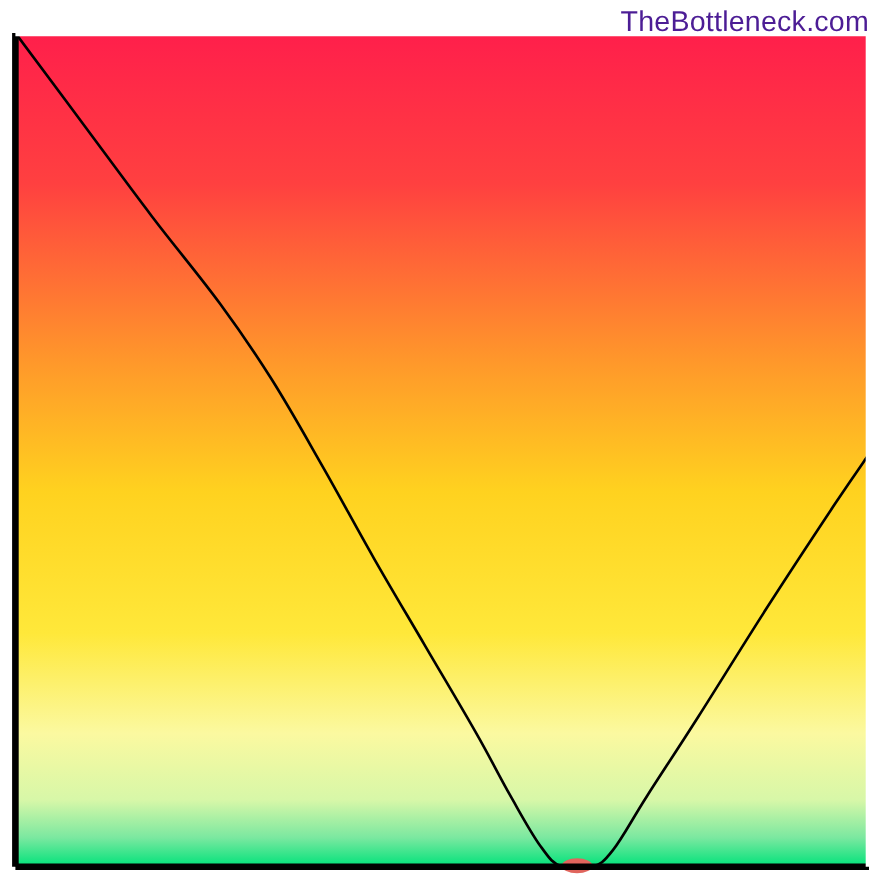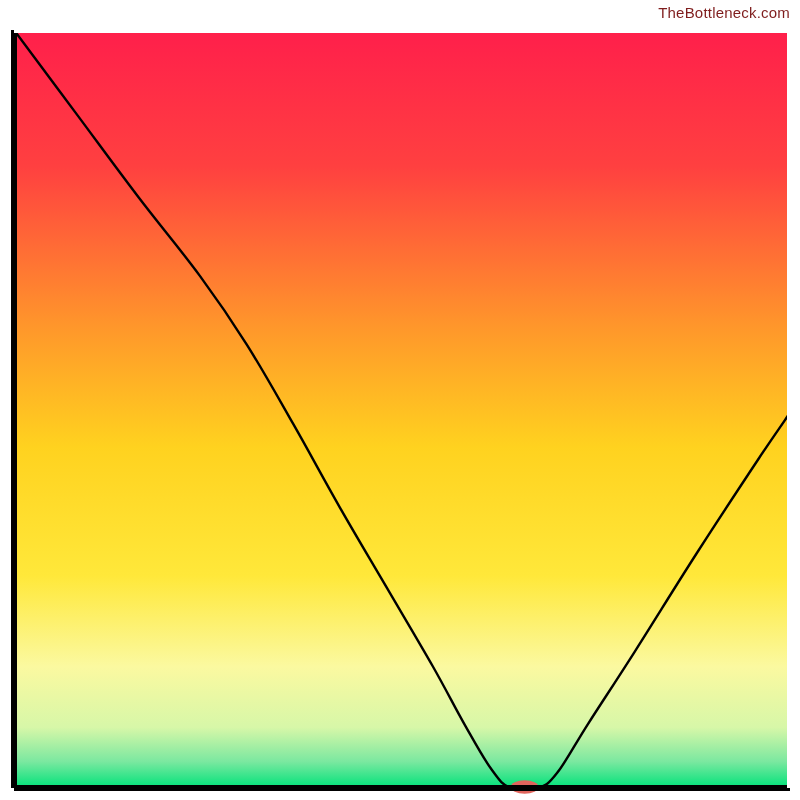--- a/index.html
+++ b/index.html
@@ -12,23 +12,23 @@
   }
   .chart-wrap {
     position: relative;
     width: 800px;
     height: 800px;
   }
   .attribution {
     position: absolute;
     top: 4px;
     right: 10px;
-    font-size: 15px;
+    font-size: 26px;
     font-weight: 500;
-    color: #7f1d1d;
+    color: #4c1d95;
     letter-spacing: 0.2px;
   }
   svg {
     display: block;
   }
 </style>
 </head>
 <body>
 
 <div class="chart-wrap">

